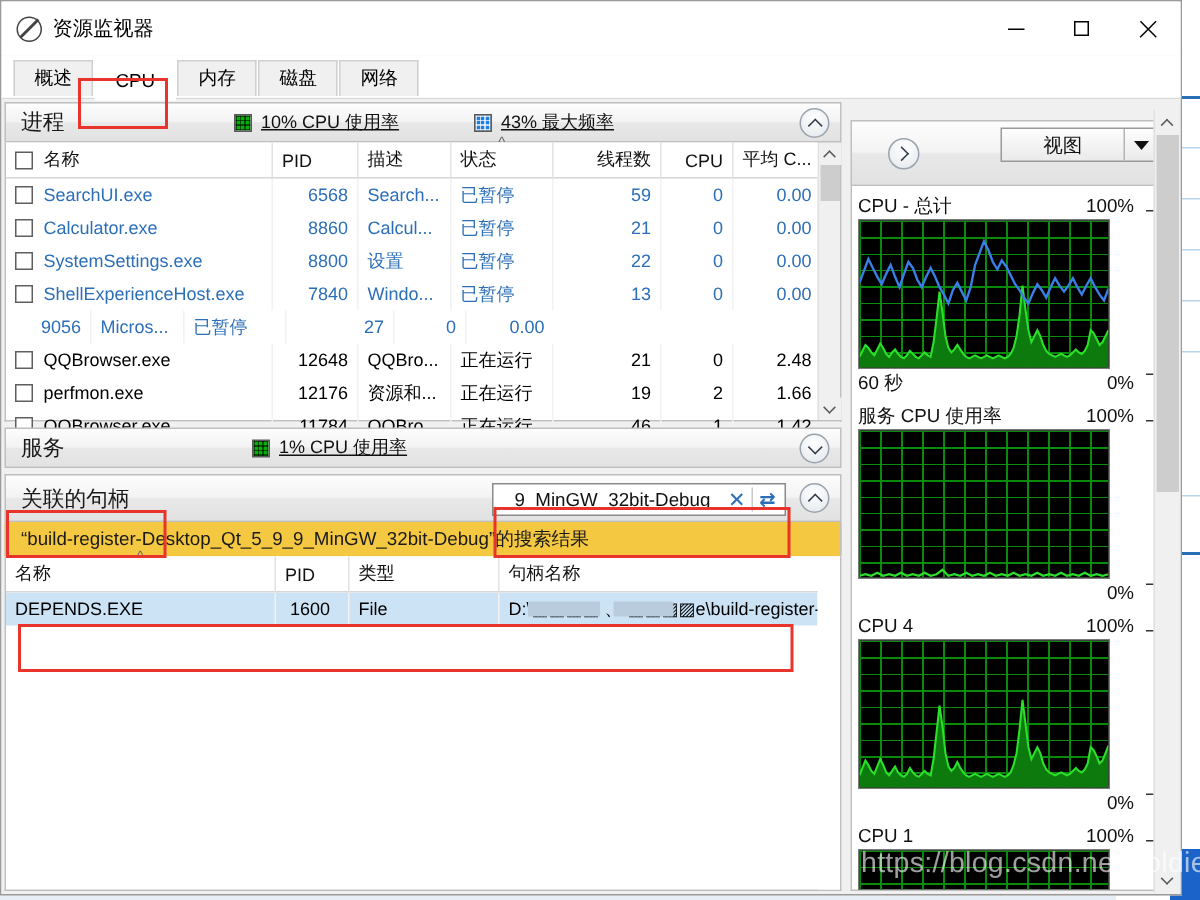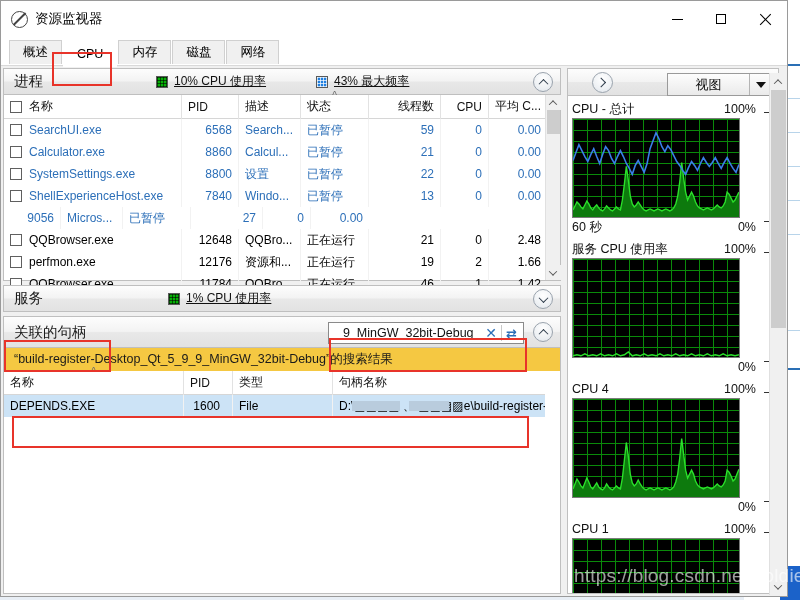--- a/index.html
+++ b/index.html
@@ -206,24 +206,25 @@
   }
 
   
   .redbox { position:absolute; border: 2px solid #e8342a; pointer-events:none; z-index: 50; }
 
   
   .right-col {
     width: 212px; margin-left: 6px; display:flex; flex-direction:column; min-height:0;
   }
   .graph-head {
-    height: 28px; flex:none;
+    height: 44px; flex:none;
     background: linear-gradient(to bottom, #fdfdfd 0%, #f3f3f3 48%, #e8e8e8 52%, #e2e2e2 100%);
     border:1px solid #bfbfbf; display:flex; align-items:center; padding: 0 24px;
     position:relative;
+    margin-top:12px;
   }
   .round-btn {
     width: 21px; height: 21px; border-radius: 50%; border:1px solid #9aa3ad;
     background: radial-gradient(circle at 50% 32%, #ffffff 0%, #eef1f4 60%, #dfe4ea 100%);
     display:flex; align-items:center; justify-content:center; flex:none;
   }
   .round-btn .ar-r { width:7px; height:7px; border-right:1.6px solid #2f3d4c; border-top:1.6px solid #2f3d4c; transform: rotate(45deg) translate(-1px,1px); }
   .view-combo {
     position:absolute; right: 6px; top: 4px; height: 23px; width: 105px;
     border:1px solid #9a9a9a; background: linear-gradient(to bottom,#fdfdfd,#eaeaea);

